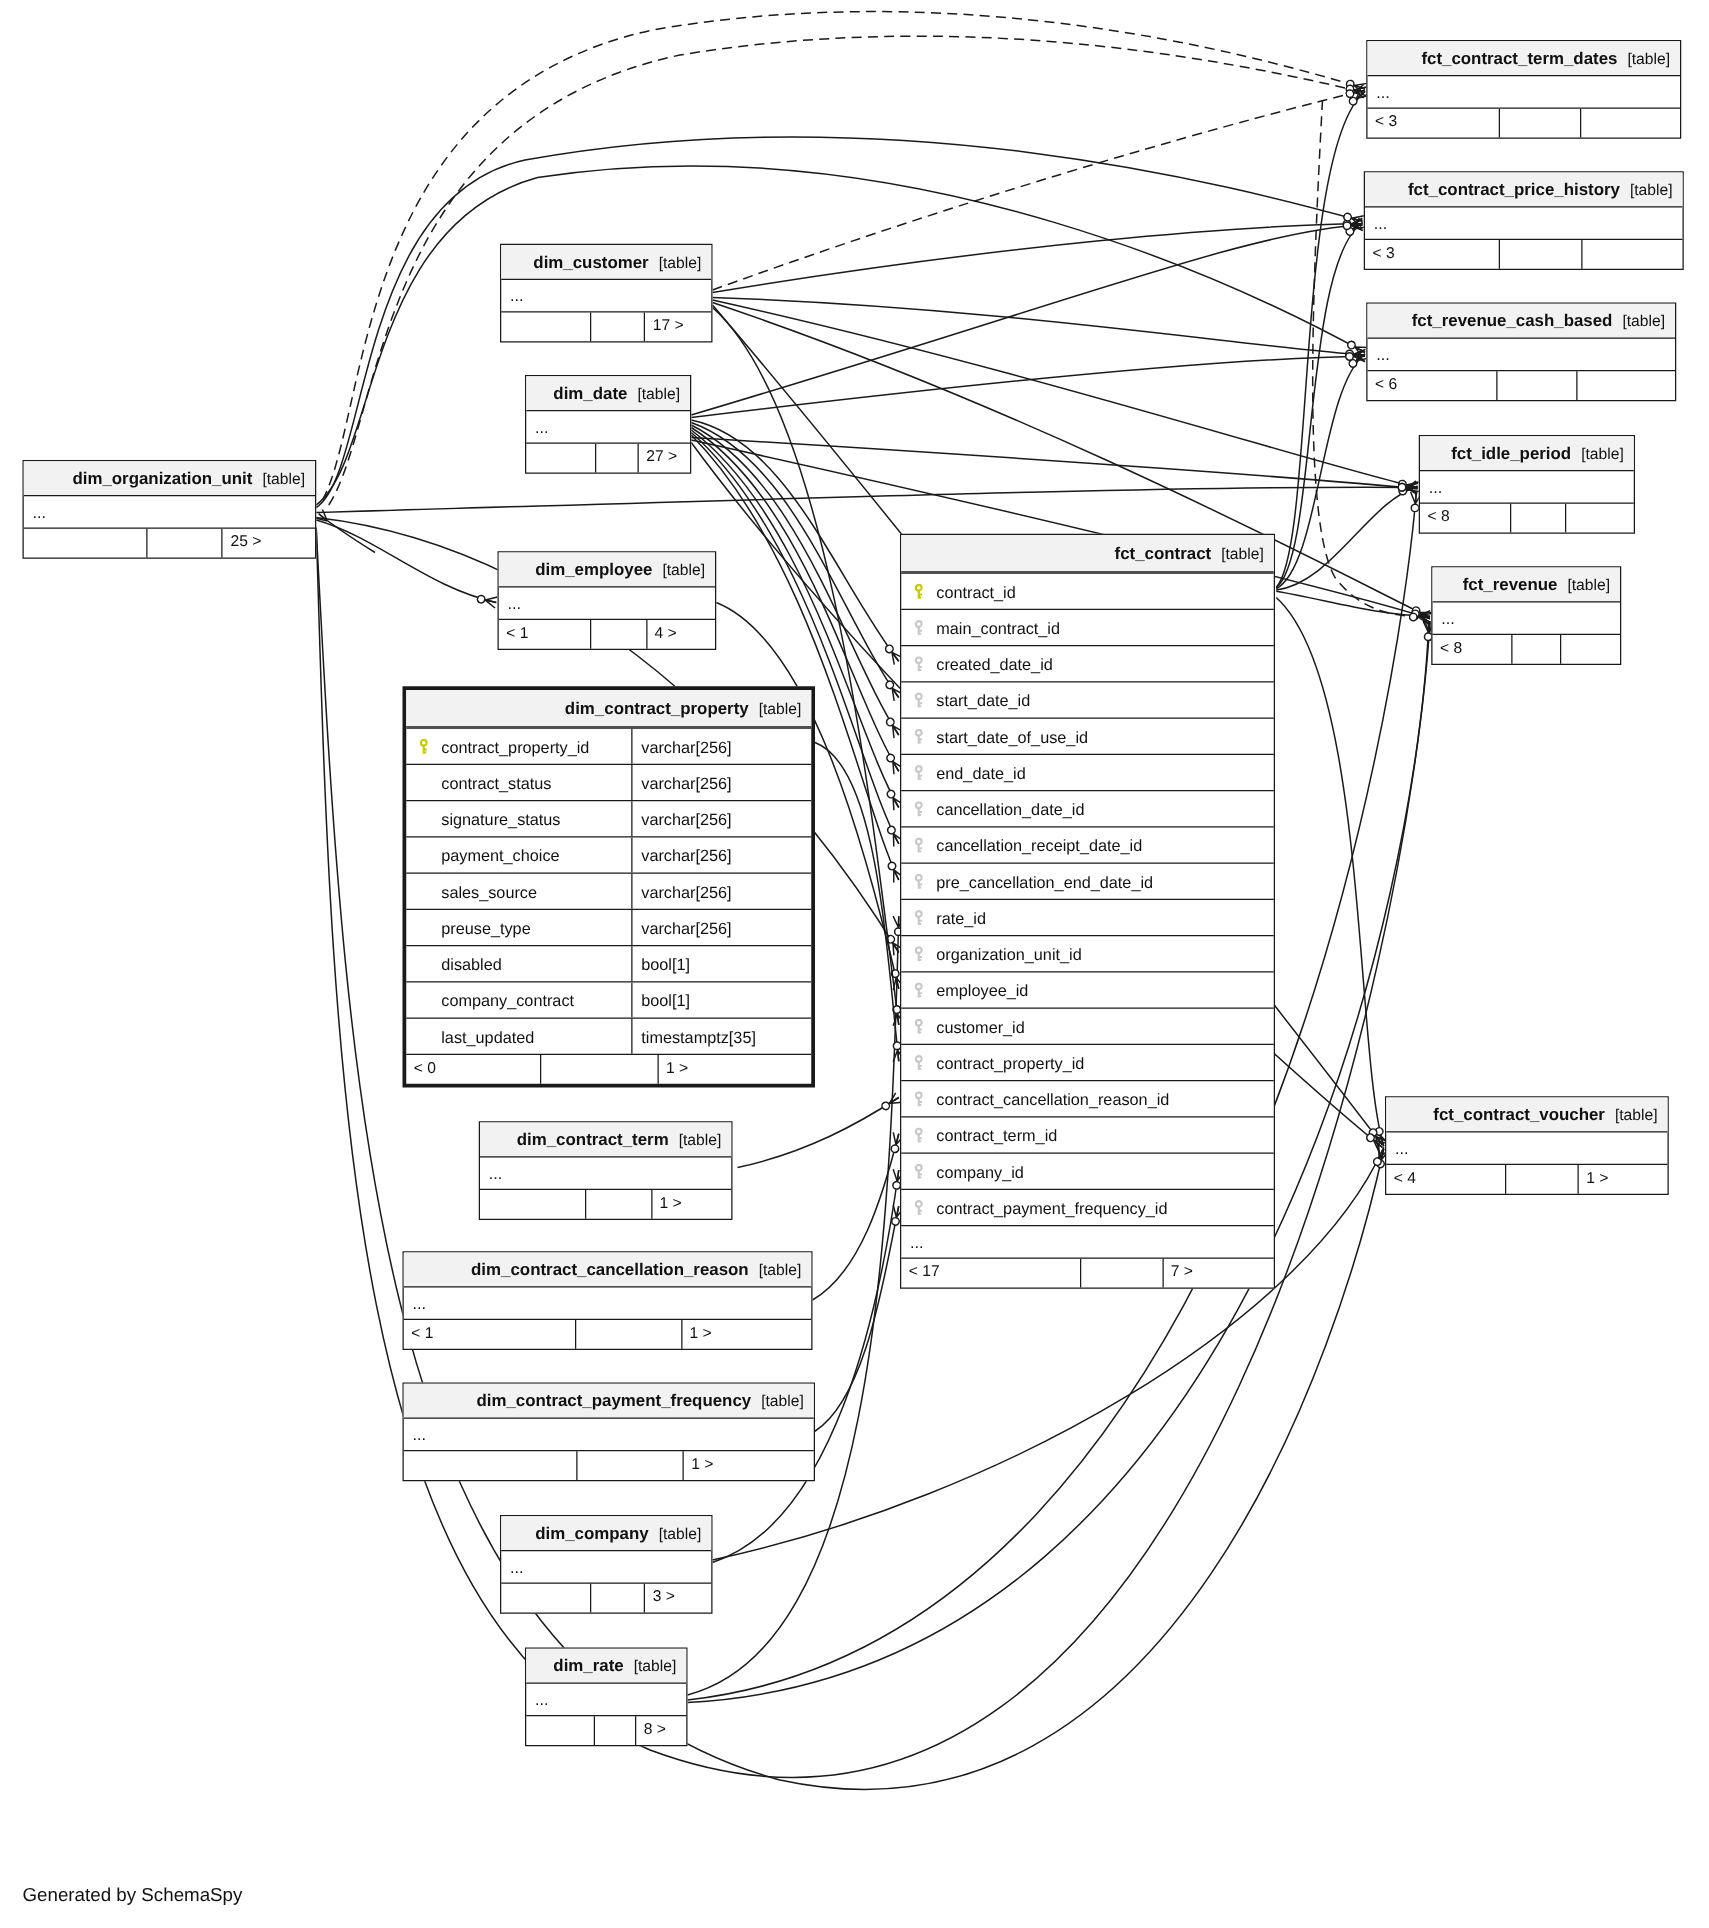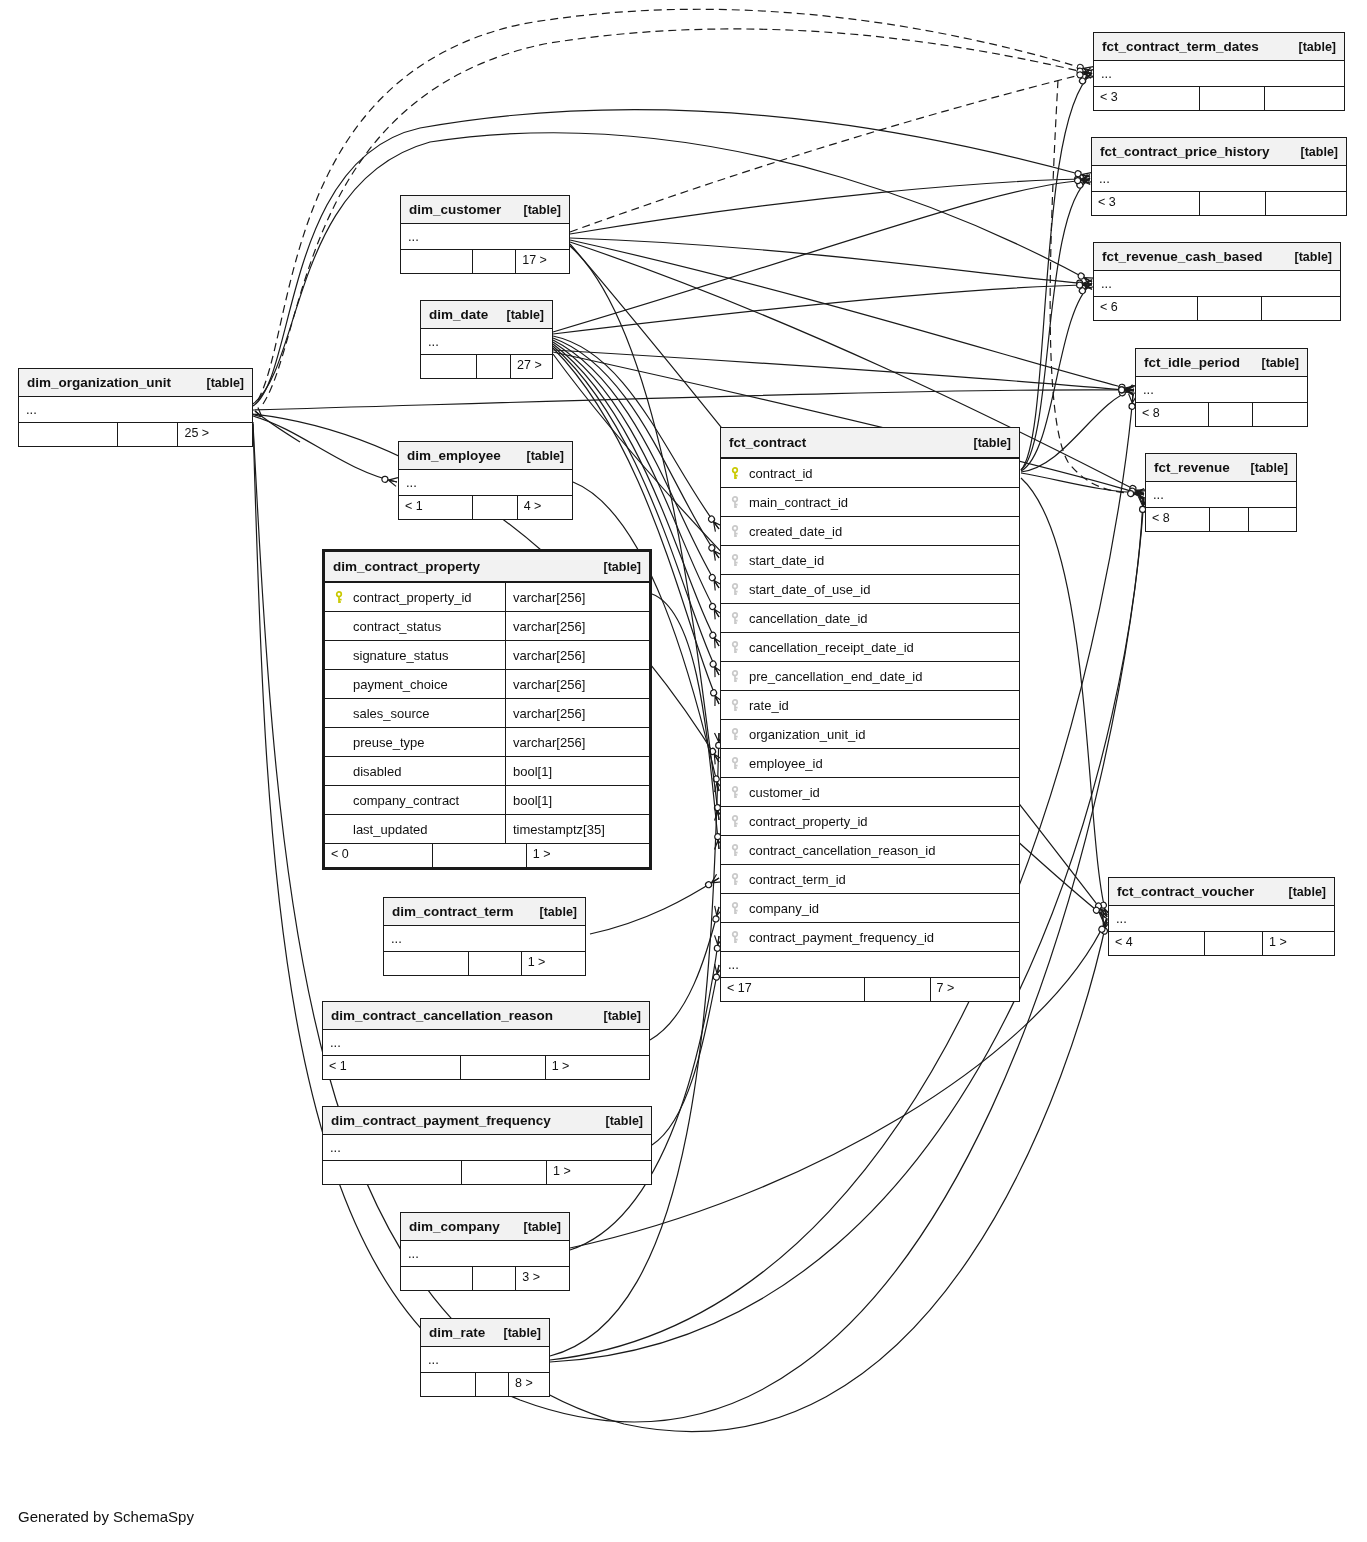--- a/index.html
+++ b/index.html
@@ -1,25 +1,25 @@
 <!DOCTYPE html>
 <html><head>
 <meta charset="utf-8">
 <style>
   html,body{margin:0;padding:0}
   body{width:1367px;height:1542px;position:relative;background:#fff;
        font-family:"Liberation Sans",sans-serif;color:#111}
   svg.wires{position:absolute;left:0;top:0;z-index:1}
   .tbl{position:absolute;background:#fff;border:1.5px solid #1a1a1a;font-size:13px;z-index:2;box-sizing:border-box}
   .tbl.focus{border-width:3px}
-  .hd{display:flex;justify-content:space-between;align-items:center;gap:8px;background:#f2f2f2;
+  .hd{display:flex;justify-content:flex-end;align-items:center;gap:8px;background:#f2f2f2;
       border-bottom:1.5px solid #1a1a1a;padding:0 8px;height:28px;box-sizing:border-box;white-space:nowrap}
   .tbl.big .hd{height:30px}
   .hd b{font-weight:bold;font-size:13.5px}
-  .hd .tag{font-size:12.5px;font-weight:bold}
+  .hd .tag{font-size:12.5px;font-weight:normal}
   .more{height:25px;display:flex;align-items:center;padding:0 7px;box-sizing:border-box}
   .row{height:29px;display:flex;align-items:center;gap:8px;padding:0 8px;box-sizing:border-box;border-top:1.5px solid #1a1a1a}
   .row:first-of-type{border-top:none}
   .prow{height:29px;display:flex;align-items:stretch;box-sizing:border-box;border-top:1.5px solid #1a1a1a}
   .prow:first-of-type{border-top:none}
   .prow .nm{flex:1;display:flex;align-items:center;gap:8px;padding:0 8px}
   .prow .ty{width:144px;border-left:1.5px solid #1a1a1a;display:flex;align-items:center;padding:0 7px;box-sizing:border-box}
   .ki{width:12px;height:13px;flex:0 0 12px;display:inline-flex}
   .ki.pk{color:#c9c900}
   .ki.fk{color:#c9c9c9}
@@ -426,20 +426,29 @@
       </span>
       <span>start_date_of_use_id</span>
     </div>
   <div class="row">
       <span class="ki fk">
         <svg viewBox="0 0 12 13" width="12" height="13">
           <circle cx="6" cy="3.2" r="2.3" fill="none" stroke="currentColor" stroke-width="1.7"></circle>
           <path d="M6 5.5 V12 M6 8.6 H8.6 M6 11 H8" stroke="currentColor" stroke-width="1.7" fill="none"></path>
         </svg>
       </span>
+      <span>end_date_id</span>
+    </div>
+  <div class="row">
+      <span class="ki fk">
+        <svg viewBox="0 0 12 13" width="12" height="13">
+          <circle cx="6" cy="3.2" r="2.3" fill="none" stroke="currentColor" stroke-width="1.7"></circle>
+          <path d="M6 5.5 V12 M6 8.6 H8.6 M6 11 H8" stroke="currentColor" stroke-width="1.7" fill="none"></path>
+        </svg>
+      </span>
       <span>cancellation_date_id</span>
     </div>
   <div class="row">
       <span class="ki fk">
         <svg viewBox="0 0 12 13" width="12" height="13">
           <circle cx="6" cy="3.2" r="2.3" fill="none" stroke="currentColor" stroke-width="1.7"></circle>
           <path d="M6 5.5 V12 M6 8.6 H8.6 M6 11 H8" stroke="currentColor" stroke-width="1.7" fill="none"></path>
         </svg>
       </span>
       <span>cancellation_receipt_date_id</span>

